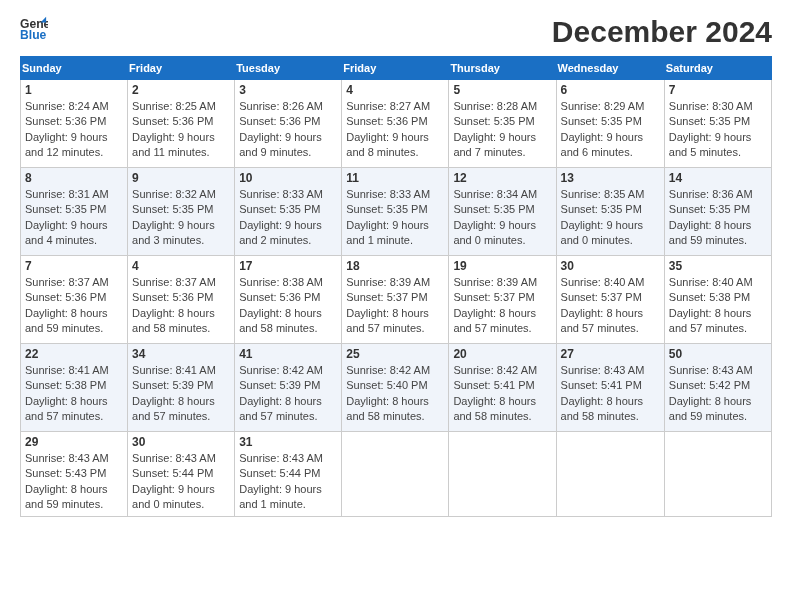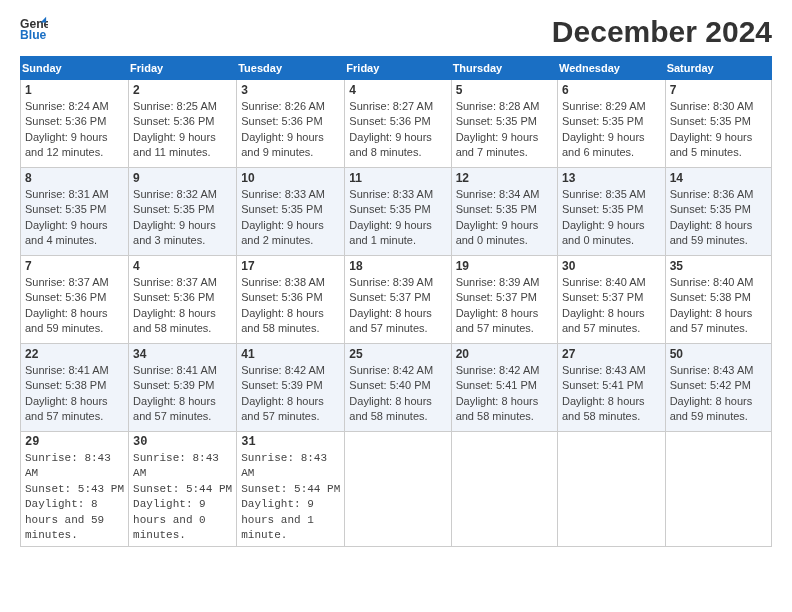--- a/index.html
+++ b/index.html
@@ -61,21 +61,20 @@
     .calendar td {
       border: 1px solid #ccc;
       vertical-align: top;
       padding: 3px 4px;
       width: 113px;
       height: 88px;
       background: #fff;
     }
     .calendar tr:last-child td {
       height: 70px;
-      font-family: Liberation Mono, monospace;
     }
     .day-num {
       font-size: 12px;
       font-weight: bold;
       color: #333;
       display: block;
       margin-bottom: 2px;
     }
     .day-info {
       color: #444;

